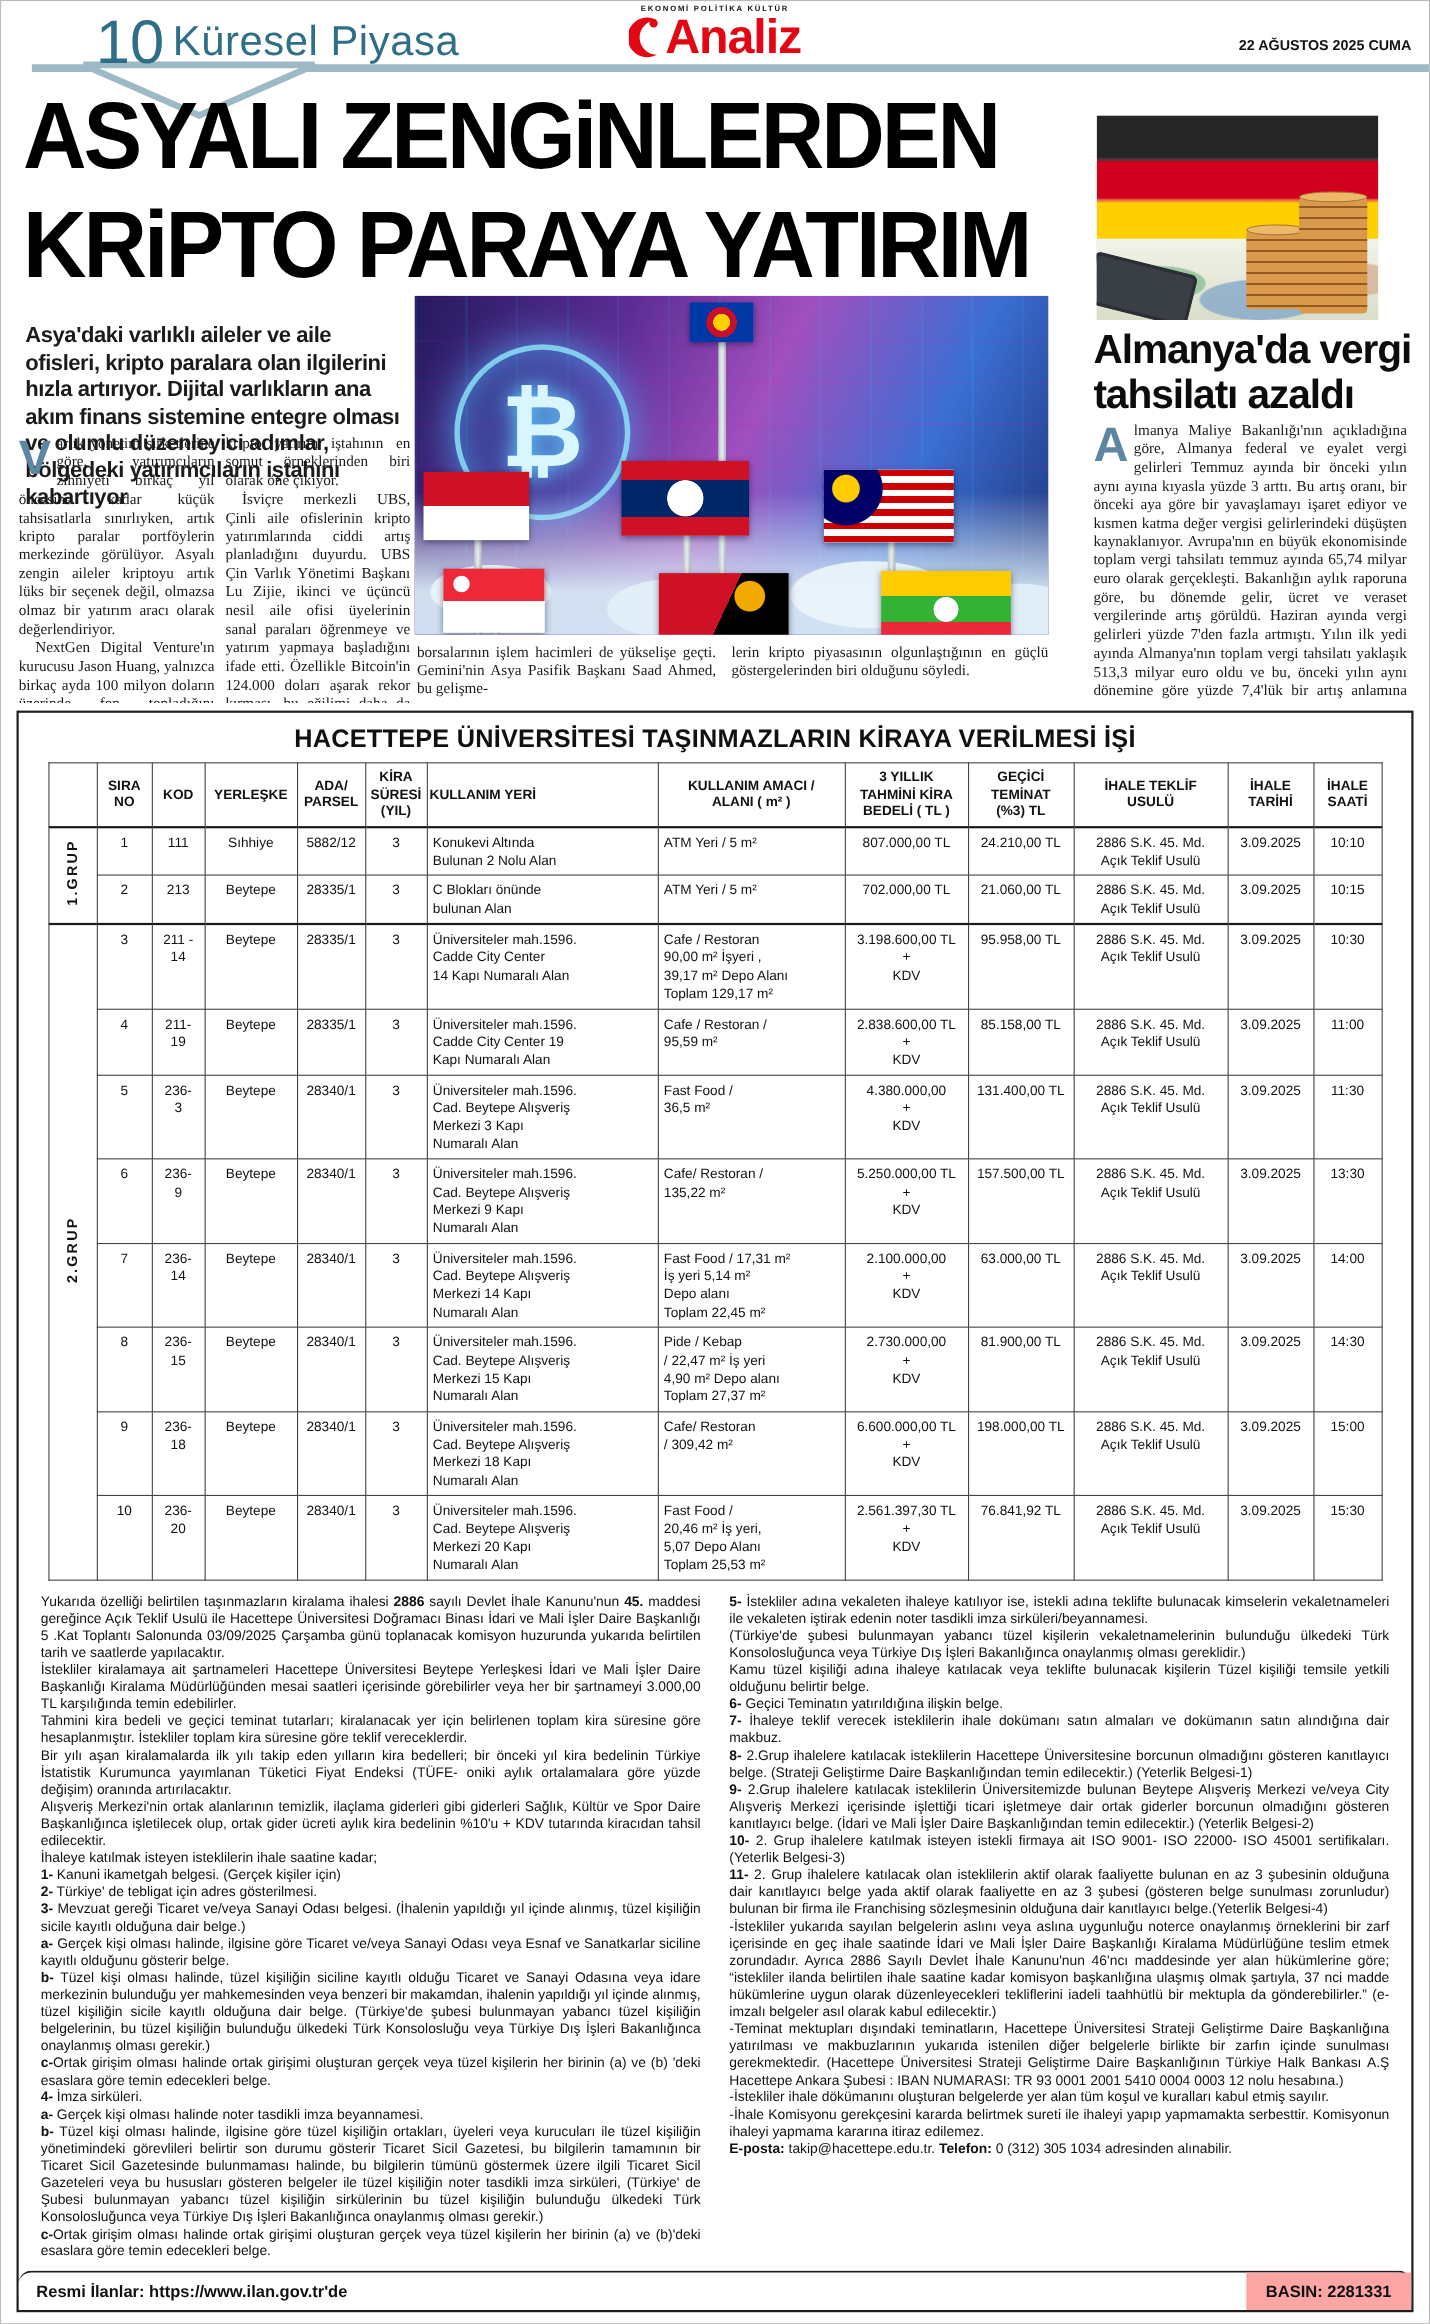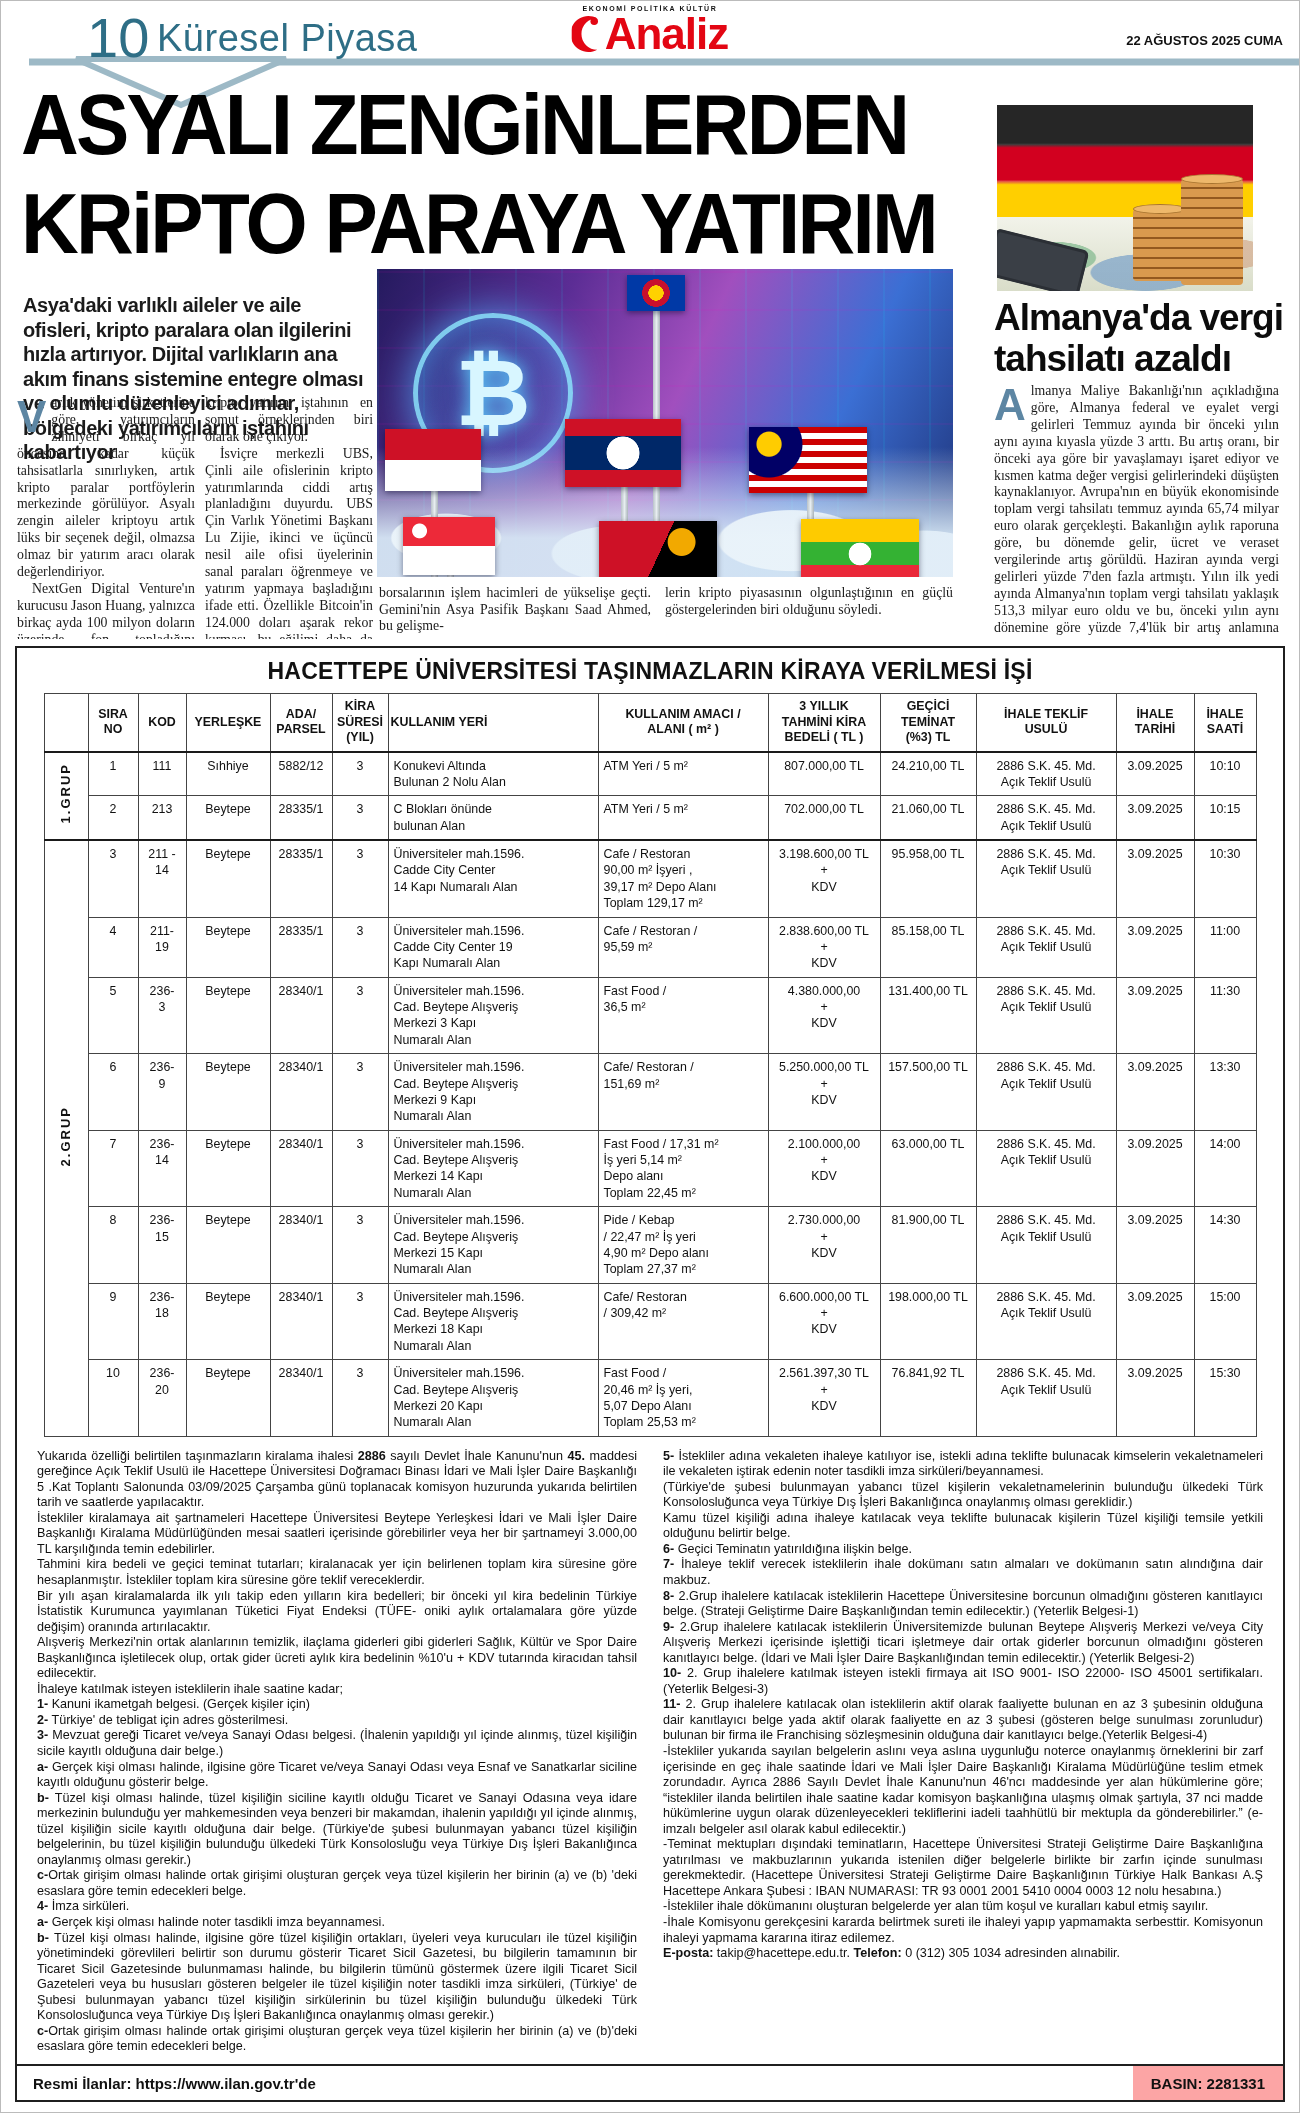--- a/index.html
+++ b/index.html
@@ -82,21 +82,21 @@
   .ttable td{line-height:1.32;padding:5px 5px;text-align:center;vertical-align:top;}
   .ttable td.left,.ttable th.left{text-align:left;}
   .ttable tr.gs td{border-top:2px solid #1a1a1a;}
   td.grp{vertical-align:middle;text-align:center;}
   .grpv{writing-mode:vertical-rl;transform:rotate(180deg);display:inline-block;font-weight:700;
         letter-spacing:2px;font-size:13px;}
   .legal{display:flex;gap:26px;margin:12px 20px 0;font-size:12.6px;line-height:1.235;text-align:justify;color:#111;}
   .lcol{flex:1;}
   .lcol p{margin:0;}
   .afoot{position:absolute;left:0;right:0;bottom:0;height:34px;border-top:2px solid #1f1f1f;
-         display:flex;justify-content:space-between;align-items:stretch;background:#fff;}
+         display:flex;justify-content:space-between;align-items:stretch;background:#fff;border-radius:12px;}
   .fleft{align-self:center;padding-left:16px;font-weight:700;font-size:15px;}
   .fright{display:flex;align-items:center;padding:0 18px;background:#fca5a5;font-weight:700;font-size:15px;}
 </style>
 </head>
 <body>
 
 <div id="page">
 
   <svg class="rule" width="1300" height="112" viewBox="0 0 1300 112">
     <line x1="28" y1="61" x2="1300" y2="61" stroke="#9db9c6" stroke-width="7"></line>
@@ -326,21 +326,21 @@
             <td>236-
 9</td>
             <td>Beytepe</td>
             <td>28340/1</td>
             <td>3</td>
             <td class="left">Üniversiteler mah.1596.
 Cad. Beytepe Alışveriş
 Merkezi 9 Kapı
 Numaralı Alan</td>
             <td class="left">Cafe/ Restoran /
-151,69 m²</td>
+135,22 m²</td>
             <td>5.250.000,00 TL
 +
 KDV</td>
             <td>157.500,00 TL</td>
             <td>2886 S.K. 45. Md.
 Açık Teklif Usulü</td>
             <td>3.09.2025</td>
             <td>13:30</td>
           </tr>
           <tr>

